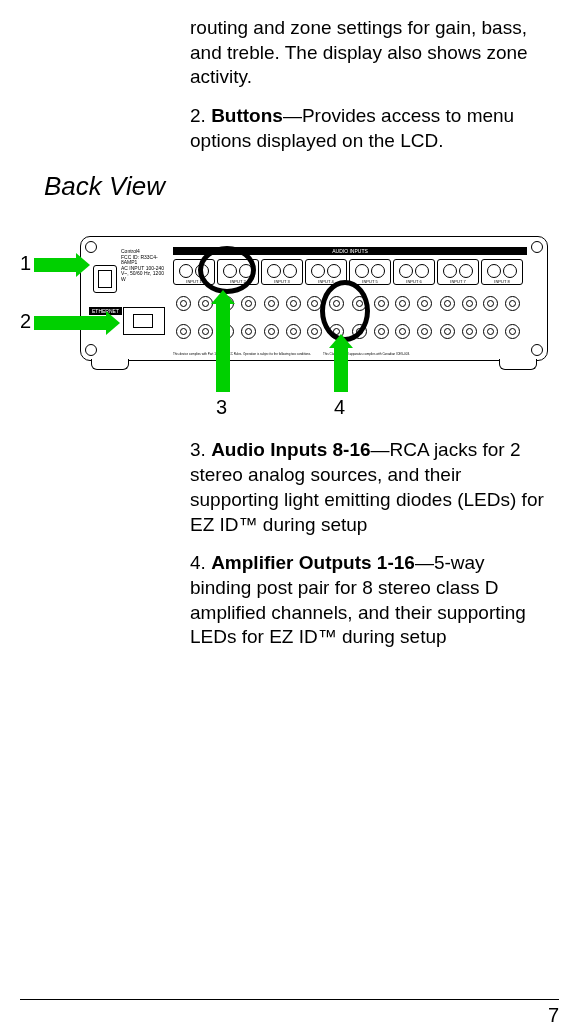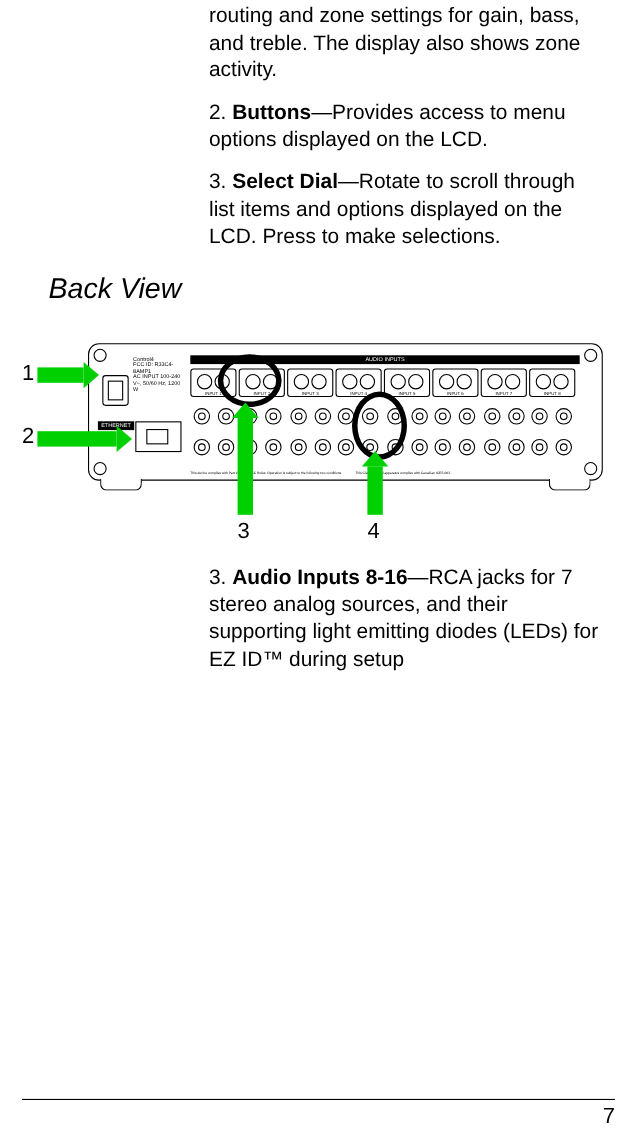--- a/index.html
+++ b/index.html
@@ -10,21 +10,21 @@
     font-family: Arial, Helvetica, sans-serif;
     color: #000;
   }
   .page {
     position: relative;
     width: 579px;
     min-height: 1035px;
     box-sizing: border-box;
   }
   .content {
-    padding: 3px 20px 0 20px;
+    padding: 16px 20px 0 20px;
   }
   .indent-block {
     margin-left: 170px;
     margin-right: 10px;
   }
   .para {
     font-size: 19px;
     line-height: 1.3;
     margin-bottom: 14px;
   }
@@ -282,23 +282,20 @@
 <div class="page">
   <div class="content">
 
     <div class="indent-block">
       <div class="para">
         <span>routing and zone settings for gain, bass, and treble. The display also shows zone activity.</span>
       </div>
       <div class="para">
         <span class="num">2.  </span><span class="bold">Buttons</span><span>—Provides access to menu options displayed on the LCD.</span>
       </div>
-      <div class="para">
-        <span class="num">3.  </span><span class="bold">Select Dial</span><span>—Rotate to scroll through list items and options displayed on the LCD. Press to make selections.</span>
-      </div>
     </div>
 
     <div class="section-title">Back View</div>
 
     <div class="figure-wrap">
 
       <div class="panel">
         <span class="br-bl"></span>
           <span class="br-br"></span>
         <div class="feet left"></div>
@@ -412,21 +409,24 @@
 
       <div class="arrow-v" style="left:196px; top:82px; height:88px;"></div>
       <div class="callout-num" style="left:196px; top:174px;">3</div>
 
       <div class="arrow-v" style="left:314px; top:126px; height:44px;"></div>
       <div class="callout-num" style="left:314px; top:174px;">4</div>
     </div>
 
     <div class="indent-block">
       <div class="para">
-        <span class="num">3.  </span><span class="bold">Audio Inputs 8-16</span><span>—RCA jacks for 7 stereo analog sources, and their supporting light emitting diodes (LEDs) for EZ ID™ during setup</span>
+        <span class="num">3.  </span><span class="bold">Audio Inputs 8-16</span><span>—RCA jacks for 2 stereo analog sources, and their supporting light emitting diodes (LEDs) for EZ ID™ during setup</span>
+      </div>
+      <div class="para">
+        <span class="num">4.  </span><span class="bold">Amplifier Outputs 1-16</span><span>—5-way binding post pair for 8 stereo class D amplified channels, and their supporting LEDs for EZ ID™ during setup</span>
       </div>
     </div>
 
   </div>
 
   <div class="page-footer">
     <span>7</span>
   </div>
 </div>
 

